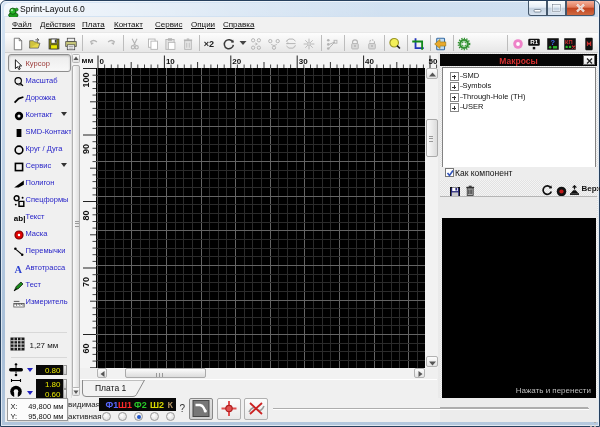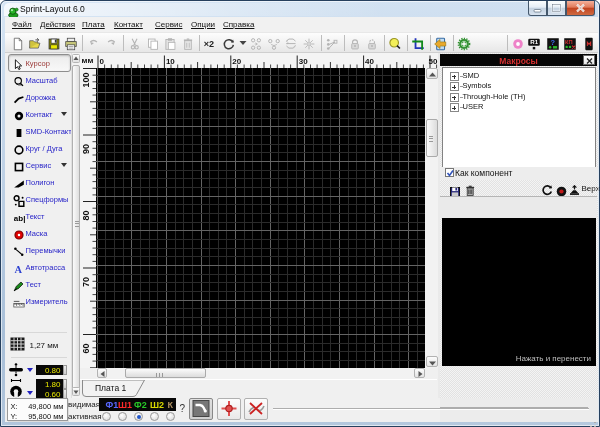--- a/index.html
+++ b/index.html
@@ -75,23 +75,23 @@
 #rptree{position:absolute;left:2px;top:14px;width:154.5px;height:111px;background:#fff;border:1px solid #828282;}
 .titem{position:absolute;left:7px;font-size:7.5px;color:#111;white-space:nowrap;}
 .pbox{position:absolute;left:0;width:9px;height:9px;border:1px solid #888;background:#fff;}
 .pbox:before{content:"";position:absolute;left:1.5px;top:3.5px;width:4px;height:1px;background:#333;}
 .pbox:after{content:"";position:absolute;left:3px;top:2px;width:1px;height:4px;background:#333;}
 .tdash{position:absolute;left:10px;top:4px;width:3px;height:1px;background:#999;}
 .tlab{position:absolute;left:13px;top:-1px;}
 #rpcheckrow{position:absolute;left:0;top:114px;width:158px;height:13px;background:#ededed;}
 #rpcheck{position:absolute;left:5px;top:1.5px;width:9px;height:9px;background:#fff;border:1px solid #777;}
 #rpchecklab{position:absolute;left:15.5px;top:1.5px;font-size:8.5px;color:#111;}
-#rpicons{position:absolute;left:6px;top:128.5px;width:154px;height:15px;}
+#rpicons{position:absolute;left:6px;top:128.5px;width:154px;height:15px;font-weight:bold;}
 #rpgrey{position:absolute;left:0.5px;top:143.5px;width:157px;height:21.5px;background:#eaeaea;border-top:1px solid #b5b5b5;}
-#rpblack{position:absolute;left:2px;top:165px;width:154.5px;height:148px;background:#000;}
+#rpblack{position:absolute;left:2px;top:165px;width:154.5px;height:180px;background:#000;}
 #rpblack .hint{position:absolute;right:5px;bottom:3px;color:#bdbdbd;font-size:8px;}
 #rpbottom{position:absolute;left:0;top:345px;width:158px;height:24px;background:#ececec;}
 #rgroove{position:absolute;left:0;top:9.5px;width:148px;height:2px;border-top:1px solid #adadad;border-bottom:1px solid #fff;}
 #grip{position:absolute;right:2px;bottom:2px;width:10px;height:10px;}
 
 #statusbar{position:absolute;left:3.5px;top:396.5px;width:435px;height:24px;background:#f0f0f0;z-index:4;}
 #xybox{position:absolute;left:2px;top:0.5px;width:61px;height:23px;background:#fcfcfc;border:1px solid #999;box-shadow:1px 1px 0 #ddd;font-size:7.5px;color:#111;}
 .slab{position:absolute;font-size:8px;color:#222;}
 #layerbar{position:absolute;left:94px;top:0.5px;width:77.5px;height:12.5px;background:#070707;}
 #layerbar span{position:absolute;top:1.5px;font-size:9px;font-weight:bold;}

